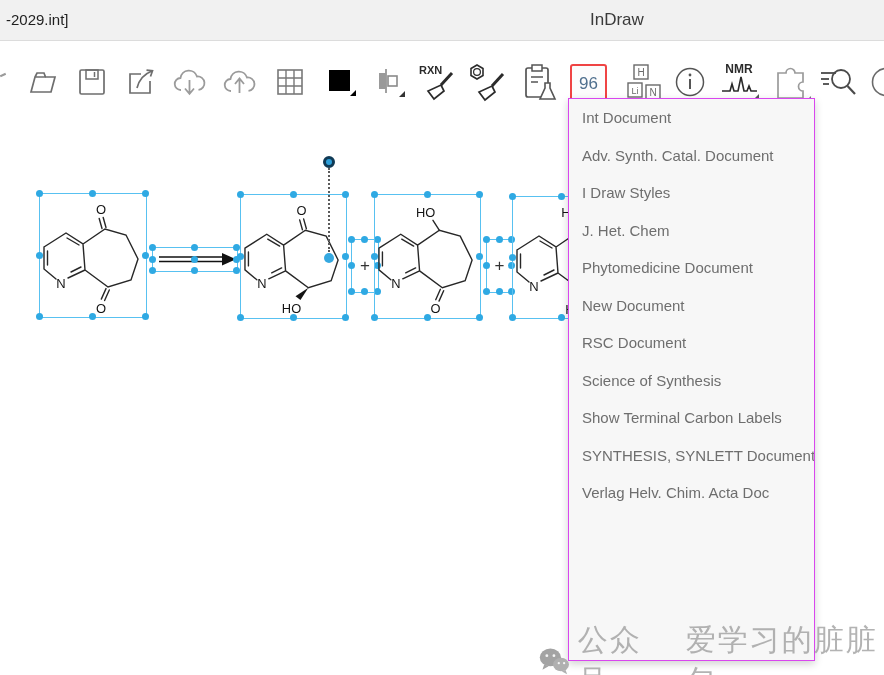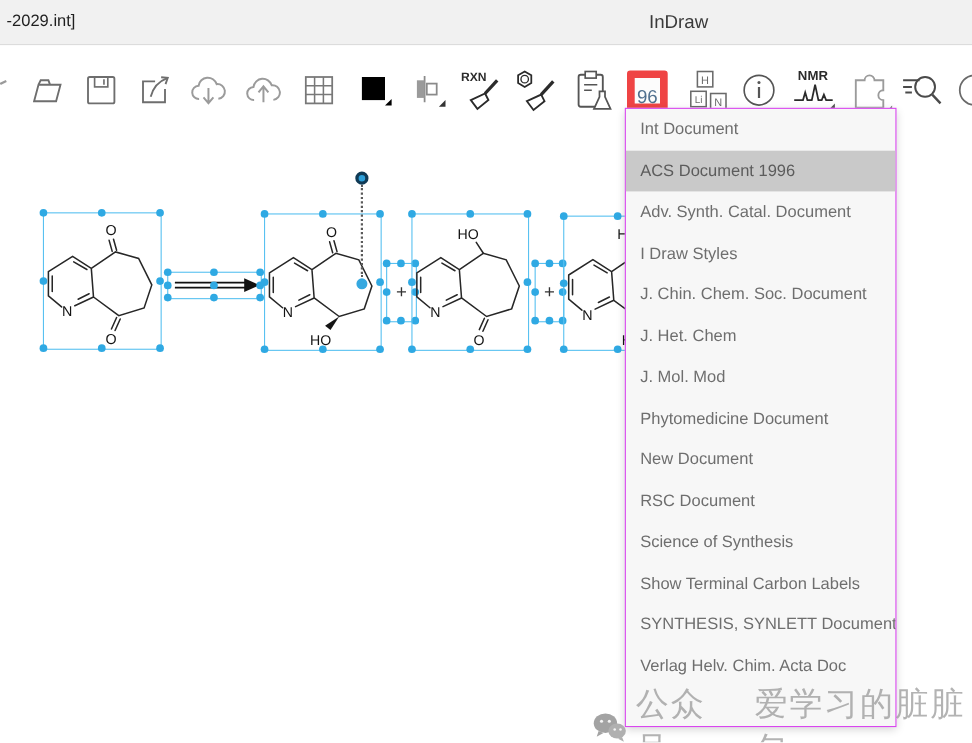--- a/index.html
+++ b/index.html
@@ -10,21 +10,21 @@
   .titlebar { position:absolute; left:0; top:0; width:884px; height:41px;
               background:#f1f1f1; border-bottom:1px solid #dcdcdc; z-index:20; }
   .titlebar .doc { position:absolute; left:6px; top:11px; font-size:15px; color:#1f1f1f; }
   .titlebar .app { position:absolute; left:590px; top:10px; font-size:17px; color:#3a3a3a; }
 
   
   .toolbar { position:absolute; left:0; top:41px; width:820px; height:67px; background:#fff; z-index:10; }
   .tbtn { position:absolute; top:21px; width:36px; height:40px; display:flex; align-items:center; justify-content:center; }
   .tbtn svg { display:block; }
   .btn96 { position:absolute; left:570px; top:23px; width:37px; height:37px;
-           border:7px solid #ef4444; border-radius:3px; background:#fcfcfc;
+           border:2px solid #ef4444; border-radius:3px; background:#fcfcfc;
            color:#50708e; font-size:17px; text-align:center; line-height:35px; }
   .tick { position:absolute; left:0px; top:33px; width:6px; height:2px; background:#9a9a9a; transform:rotate(-25deg); }
 
   
   .canvas { position:absolute; left:0; top:108px; width:884px; height:567px; background:#fff; z-index:1; }
 
   .selbox { position:absolute; border:1px solid #58c1f1; }
   .handle { position:absolute; width:7px; height:7px; background:#2fa9e3; border-radius:50%;
             transform:translate(-4px,-4px); }
   .molwrap svg { position:absolute; left:0; top:0; }
@@ -323,26 +323,23 @@
         <span class="handle" style="left: 0%; top: 50%;"></span>
         <span class="handle" style="left: 100%; top: 50%;"></span>
         <span class="handle" style="left: 0%; top: 100%;"></span>
         <span class="handle" style="left: 50%; top: 100%;"></span>
         <span class="handle" style="left: 100%; top: 100%;"></span>
       </div>
   </div>
 
   <div class="dropdown">
     <div class="ditem">Int Document</div>
-    <div class="ditem sel">ACS Document 1996</div>
     <div class="ditem">Adv. Synth. Catal. Document</div>
     <div class="ditem">I Draw Styles</div>
-    <div class="ditem">J. Chin. Chem. Soc. Document</div>
     <div class="ditem">J. Het. Chem</div>
-    <div class="ditem">J. Mol. Mod</div>
     <div class="ditem">Phytomedicine Document</div>
     <div class="ditem">New Document</div>
     <div class="ditem">RSC Document</div>
     <div class="ditem">Science of Synthesis</div>
     <div class="ditem">Show Terminal Carbon Labels</div>
     <div class="ditem">SYNTHESIS, SYNLETT Document</div>
     <div class="ditem">Verlag Helv. Chim. Acta Doc</div>
   </div>
 
   <div class="watermark">

